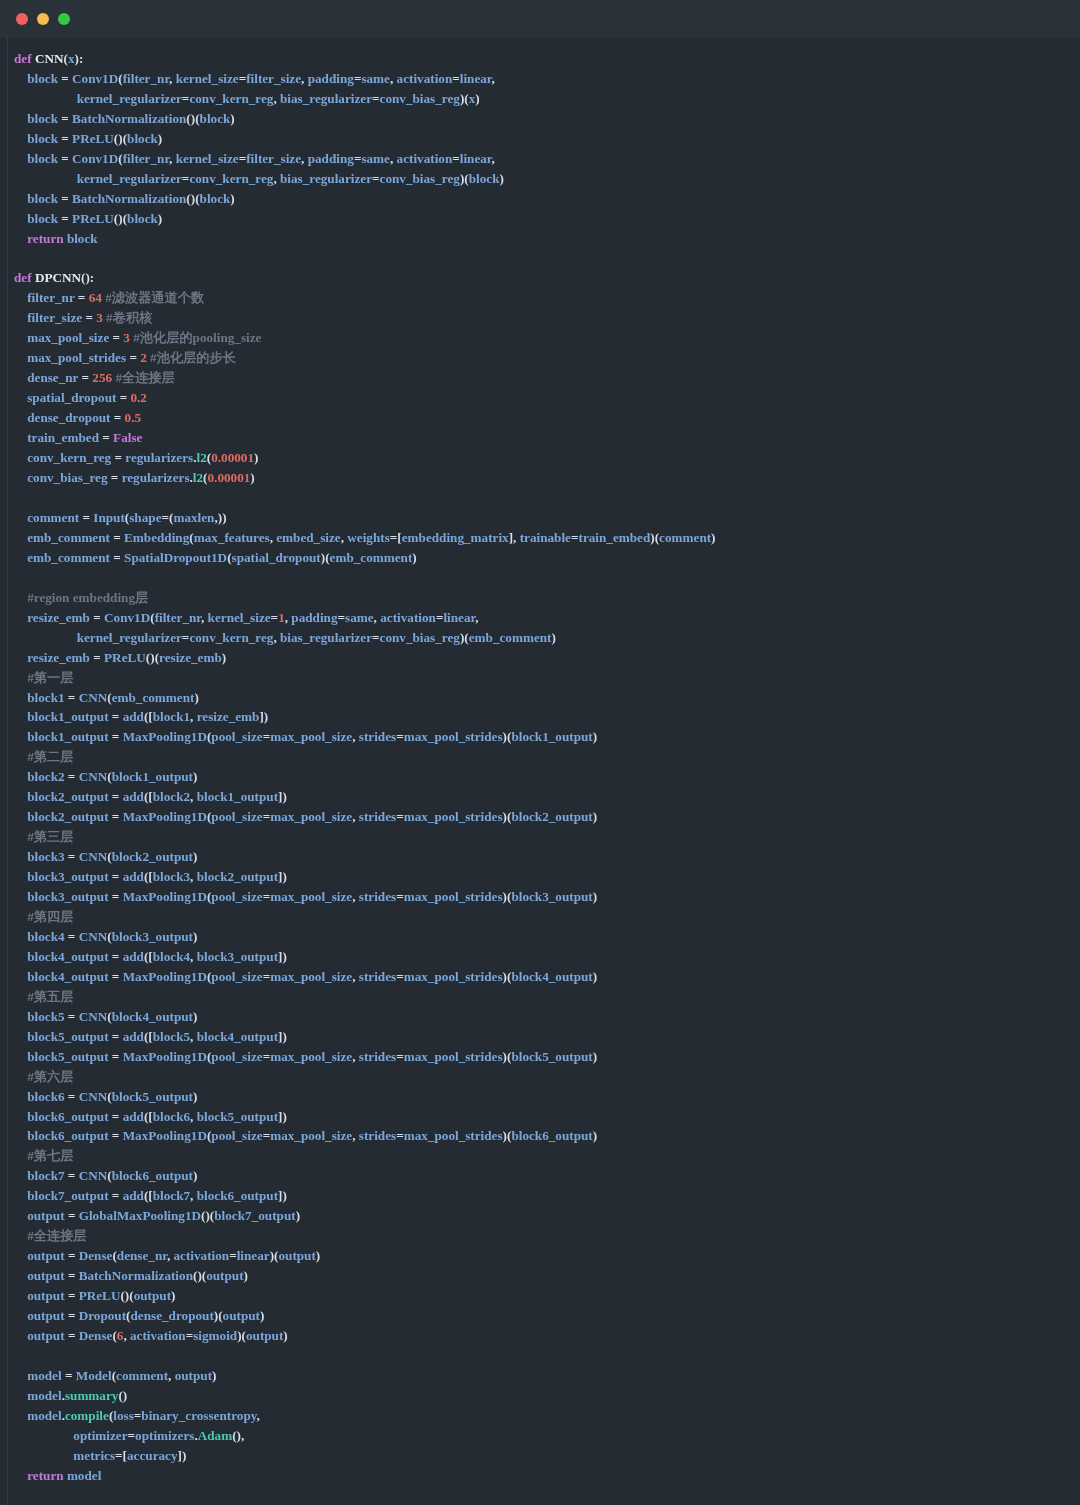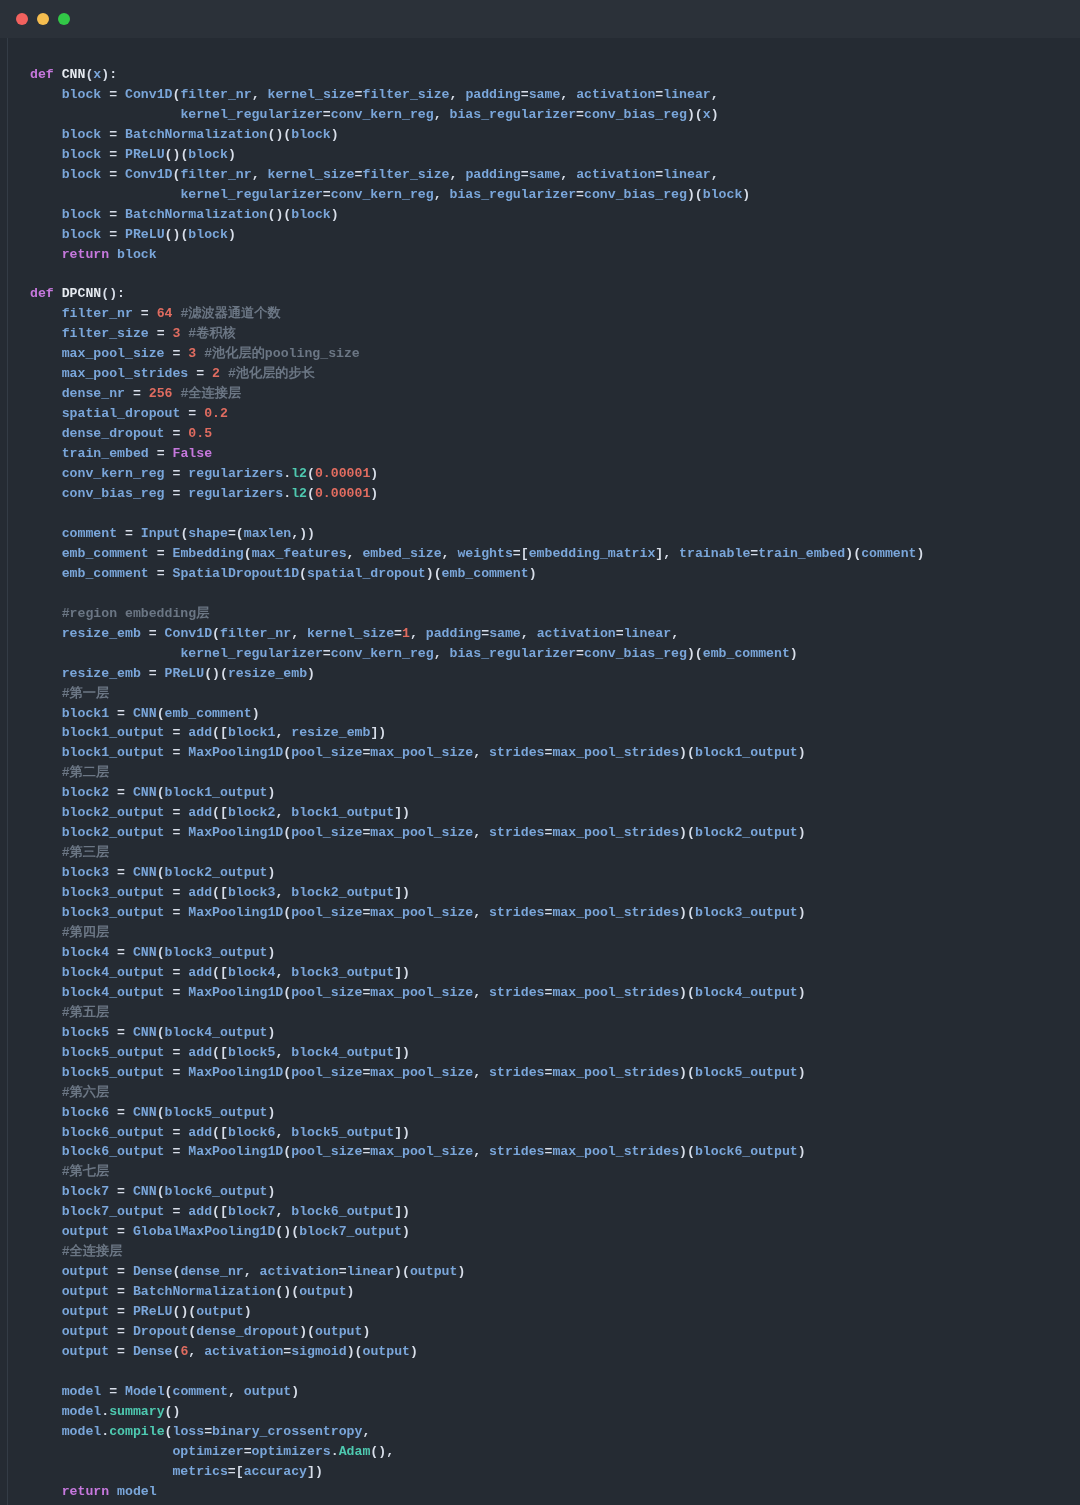--- a/index.html
+++ b/index.html
@@ -44,23 +44,23 @@
   }
   #gutterline {
     position: absolute;
     left: 7px;
     top: 0;
     bottom: 0;
     width: 1px;
     background: #343c46;
   }
   pre#code {
-    margin: 16px;
+    margin: 0;
     padding: 0 0 0 14px;
-    font-family: Liberation Mono, monospace;
+    font-family: Liberation Serif, serif;
     font-size: 13.2px;
     line-height: 19.95px;
     white-space: pre;
     color: #8fb2e8;
     font-weight: bold;
     letter-spacing: 0px;
     tab-size: 4;
   }
   
   .kw   { color: #c678dd; }            

